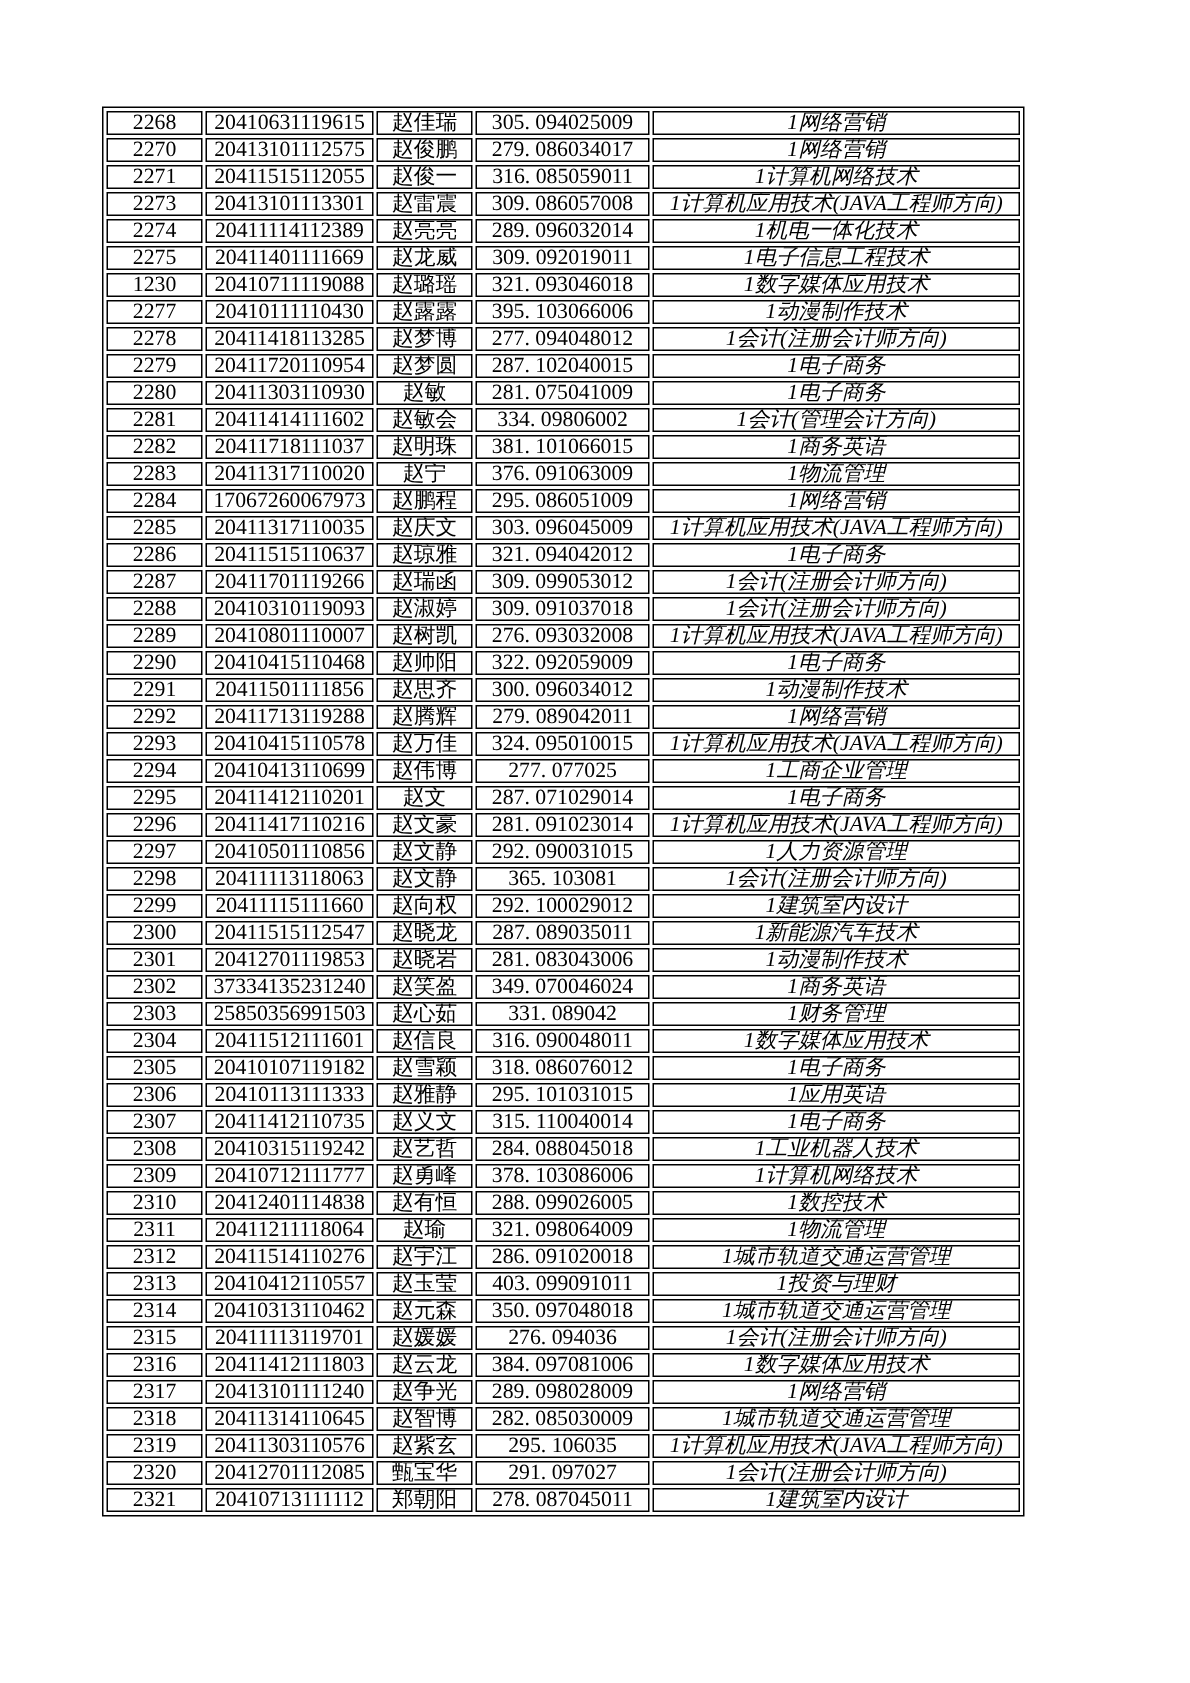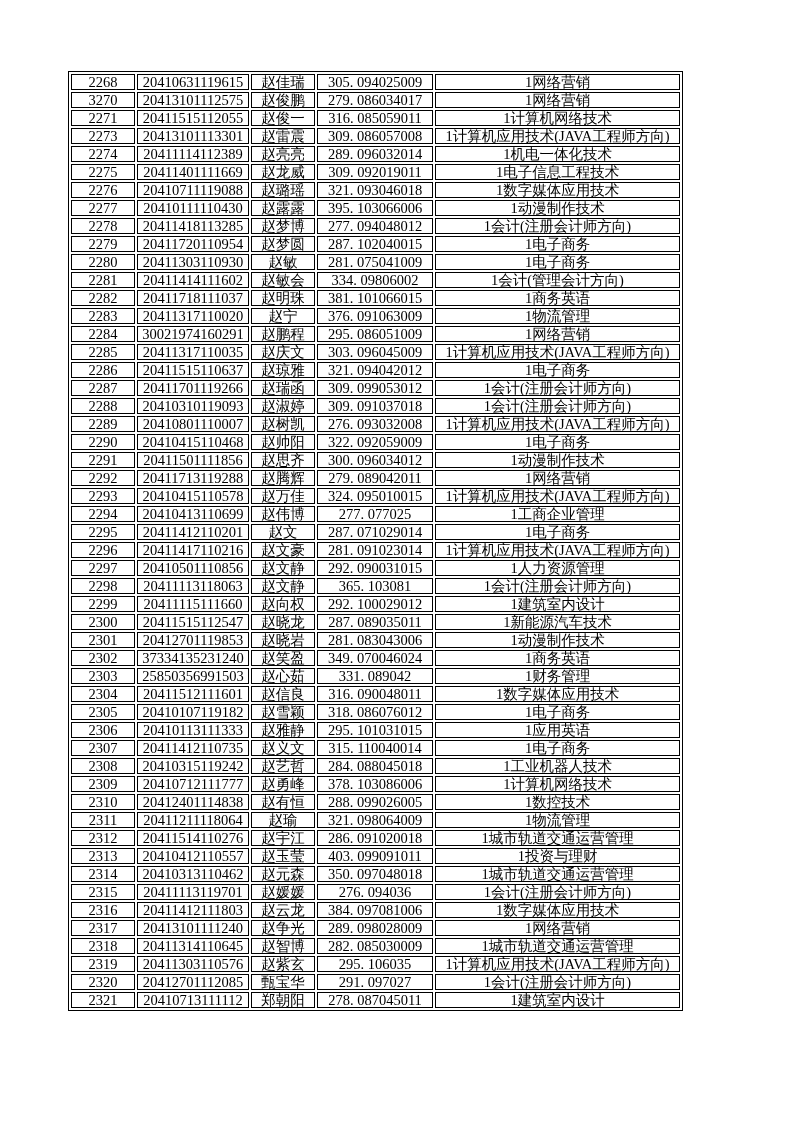--- a/index.html
+++ b/index.html
@@ -40,21 +40,21 @@
     text-align: center;
     vertical-align: middle;
     white-space: nowrap;
     overflow: hidden;
   }
   col.c-serial { width: 64px; }
   col.c-candidate_id { width: 112px; }
   col.c-name { width: 64px; }
   col.c-score { width: 116px; }
   col.c-major { width: 245px; }
-  td.col-major { font-size: 14px; }
+  td.col-major { font-size: 14px; font-style: italic; }
 </style>
 </head>
 <body>
 
 <div class="page">
   <table class="data-table">
     <colgroup>
       <col class="c-serial">
       <col class="c-candidate_id">
       <col class="c-name">
@@ -63,21 +63,21 @@
     </colgroup>
     <tbody>
         <tr>
           <td class="col-serial">2268</td>
           <td class="col-candidate_id">20410631119615</td>
           <td class="col-name">赵佳瑞</td>
           <td class="col-score">305. 094025009</td>
           <td class="col-major">1网络营销</td>
         </tr>
         <tr>
-          <td class="col-serial">3270</td>
+          <td class="col-serial">2270</td>
           <td class="col-candidate_id">20413101112575</td>
           <td class="col-name">赵俊鹏</td>
           <td class="col-score">279. 086034017</td>
           <td class="col-major">1网络营销</td>
         </tr>
         <tr>
           <td class="col-serial">2271</td>
           <td class="col-candidate_id">20411515112055</td>
           <td class="col-name">赵俊一</td>
           <td class="col-score">316. 085059011</td>
@@ -98,21 +98,21 @@
           <td class="col-major">1机电一体化技术</td>
         </tr>
         <tr>
           <td class="col-serial">2275</td>
           <td class="col-candidate_id">20411401111669</td>
           <td class="col-name">赵龙威</td>
           <td class="col-score">309. 092019011</td>
           <td class="col-major">1电子信息工程技术</td>
         </tr>
         <tr>
-          <td class="col-serial">2276</td>
+          <td class="col-serial">1230</td>
           <td class="col-candidate_id">20410711119088</td>
           <td class="col-name">赵璐瑶</td>
           <td class="col-score">321. 093046018</td>
           <td class="col-major">1数字媒体应用技术</td>
         </tr>
         <tr>
           <td class="col-serial">2277</td>
           <td class="col-candidate_id">20410111110430</td>
           <td class="col-name">赵露露</td>
           <td class="col-score">395. 103066006</td>
@@ -155,21 +155,21 @@
         </tr>
         <tr>
           <td class="col-serial">2283</td>
           <td class="col-candidate_id">20411317110020</td>
           <td class="col-name">赵宁</td>
           <td class="col-score">376. 091063009</td>
           <td class="col-major">1物流管理</td>
         </tr>
         <tr>
           <td class="col-serial">2284</td>
-          <td class="col-candidate_id">30021974160291</td>
+          <td class="col-candidate_id">17067260067973</td>
           <td class="col-name">赵鹏程</td>
           <td class="col-score">295. 086051009</td>
           <td class="col-major">1网络营销</td>
         </tr>
         <tr>
           <td class="col-serial">2285</td>
           <td class="col-candidate_id">20411317110035</td>
           <td class="col-name">赵庆文</td>
           <td class="col-score">303. 096045009</td>
           <td class="col-major">1计算机应用技术(JAVA工程师方向)</td>

